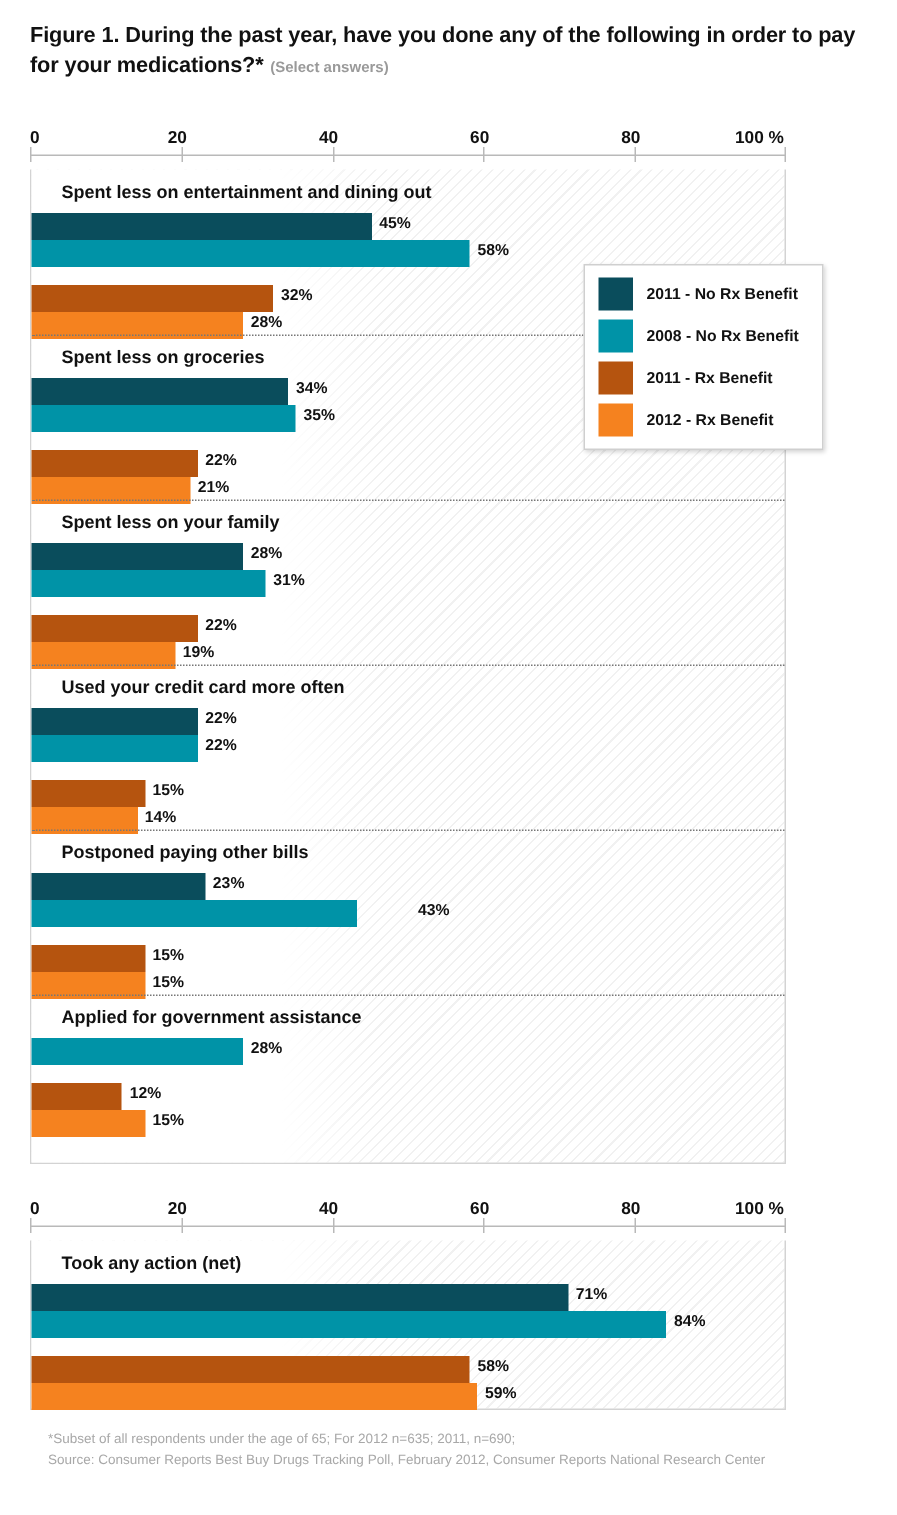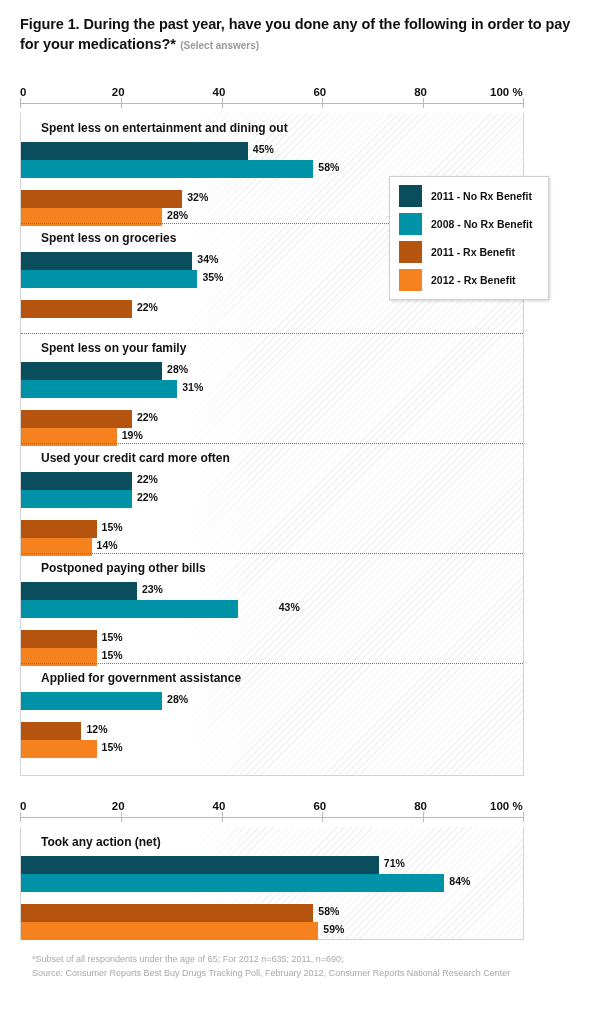--- a/index.html
+++ b/index.html
@@ -253,20 +253,24 @@
           <div class="bar-value" style="left: 176.36px;">34%</div>
         </div>
         <div class="bar-row">
           <div class="bar" style="width: 176.4px; background: rgb(0, 147, 167);"></div>
           <div class="bar-value" style="left: 181.4px;">35%</div>
         </div>
         <div class="bar-row gap">
           <div class="bar" style="width: 110.88px; background: rgb(181, 84, 15);"></div>
           <div class="bar-value" style="left: 115.88px;">22%</div>
         </div>
+        <div class="bar-row">
+          <div class="bar" style="width: 105.84px; background: rgb(245, 130, 31);"></div>
+          <div class="bar-value" style="left: 110.84px;">21%</div>
+        </div>
       </div>
     </div>
     <div class="group">
       <div class="group-label">Spent less on your family</div>
       <div class="bars">
         <div class="bar-row">
           <div class="bar" style="width: 141.12px; background: rgb(10, 77, 92);"></div>
           <div class="bar-value" style="left: 146.12px;">28%</div>
         </div>
         <div class="bar-row">

